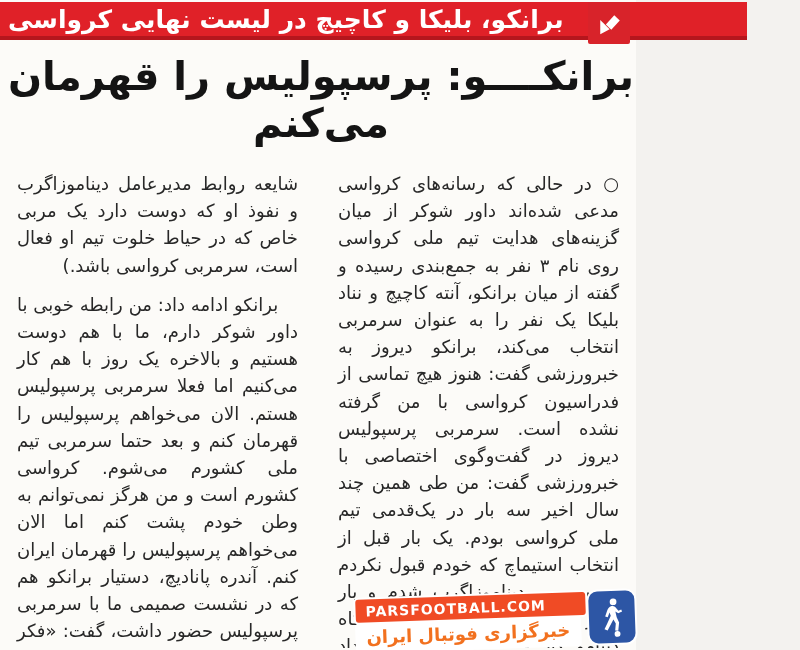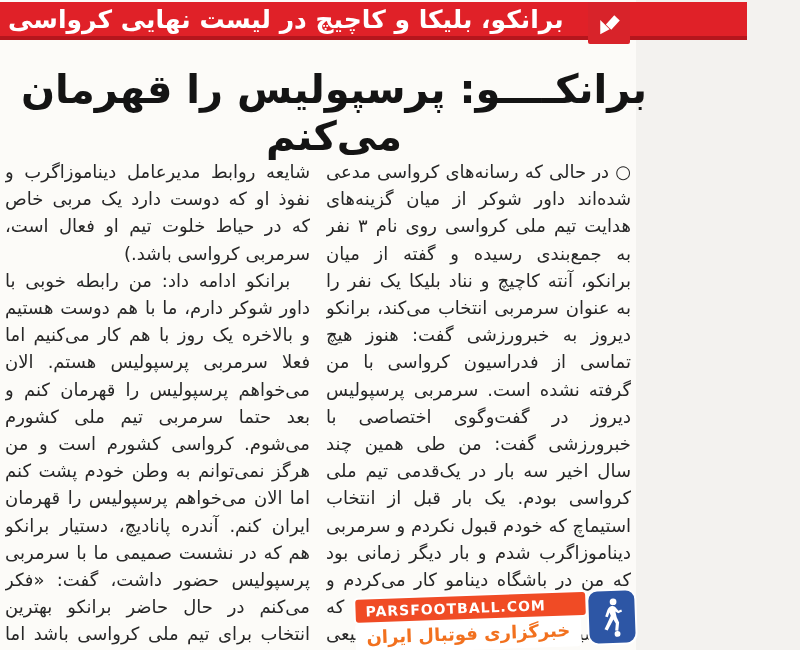--- a/index.html
+++ b/index.html
@@ -27,36 +27,36 @@
   .logo-box{
     position:absolute;top:2px;right:6px;width:42px;height:42px;
     background:#d8232a;border-radius:2px;
     display:flex;align-items:center;justify-content:center;
   }
   .logo-box svg{width:30px;height:30px;display:block;}
 
   
   .headline{
     position:absolute;top:50px;left:0;width:100%;
-    margin:16px;text-align:center;direction:rtl;
+    margin:3px;text-align:center;direction:rtl;
     color:#141414;font-weight:bold;
     font-size:40px;line-height:47px;
   }
 
   
   .columns{
     position:absolute;top:158px;right:5px;left:5px;bottom:2px;
     display:flex;gap:16px;direction:rtl;
   }
   .col{
     flex:1 1 0;overflow:hidden;
     color:#282828;font-size:18px;line-height:27.2px;
     text-align:justify;
   }
-  .para{margin:0;}
+  .para{margin:12px;}
   .para:nth-child(n+2){text-indent:1.1em;}
 
   
   .watermark{
     position:absolute;right:1px;bottom:2px;
     display:flex;align-items:center;direction:ltr;
     transform:rotate(-2deg);z-index:5;
   }
   .wm-text{display:flex;flex-direction:column;align-items:stretch;}
   .wm-url{

